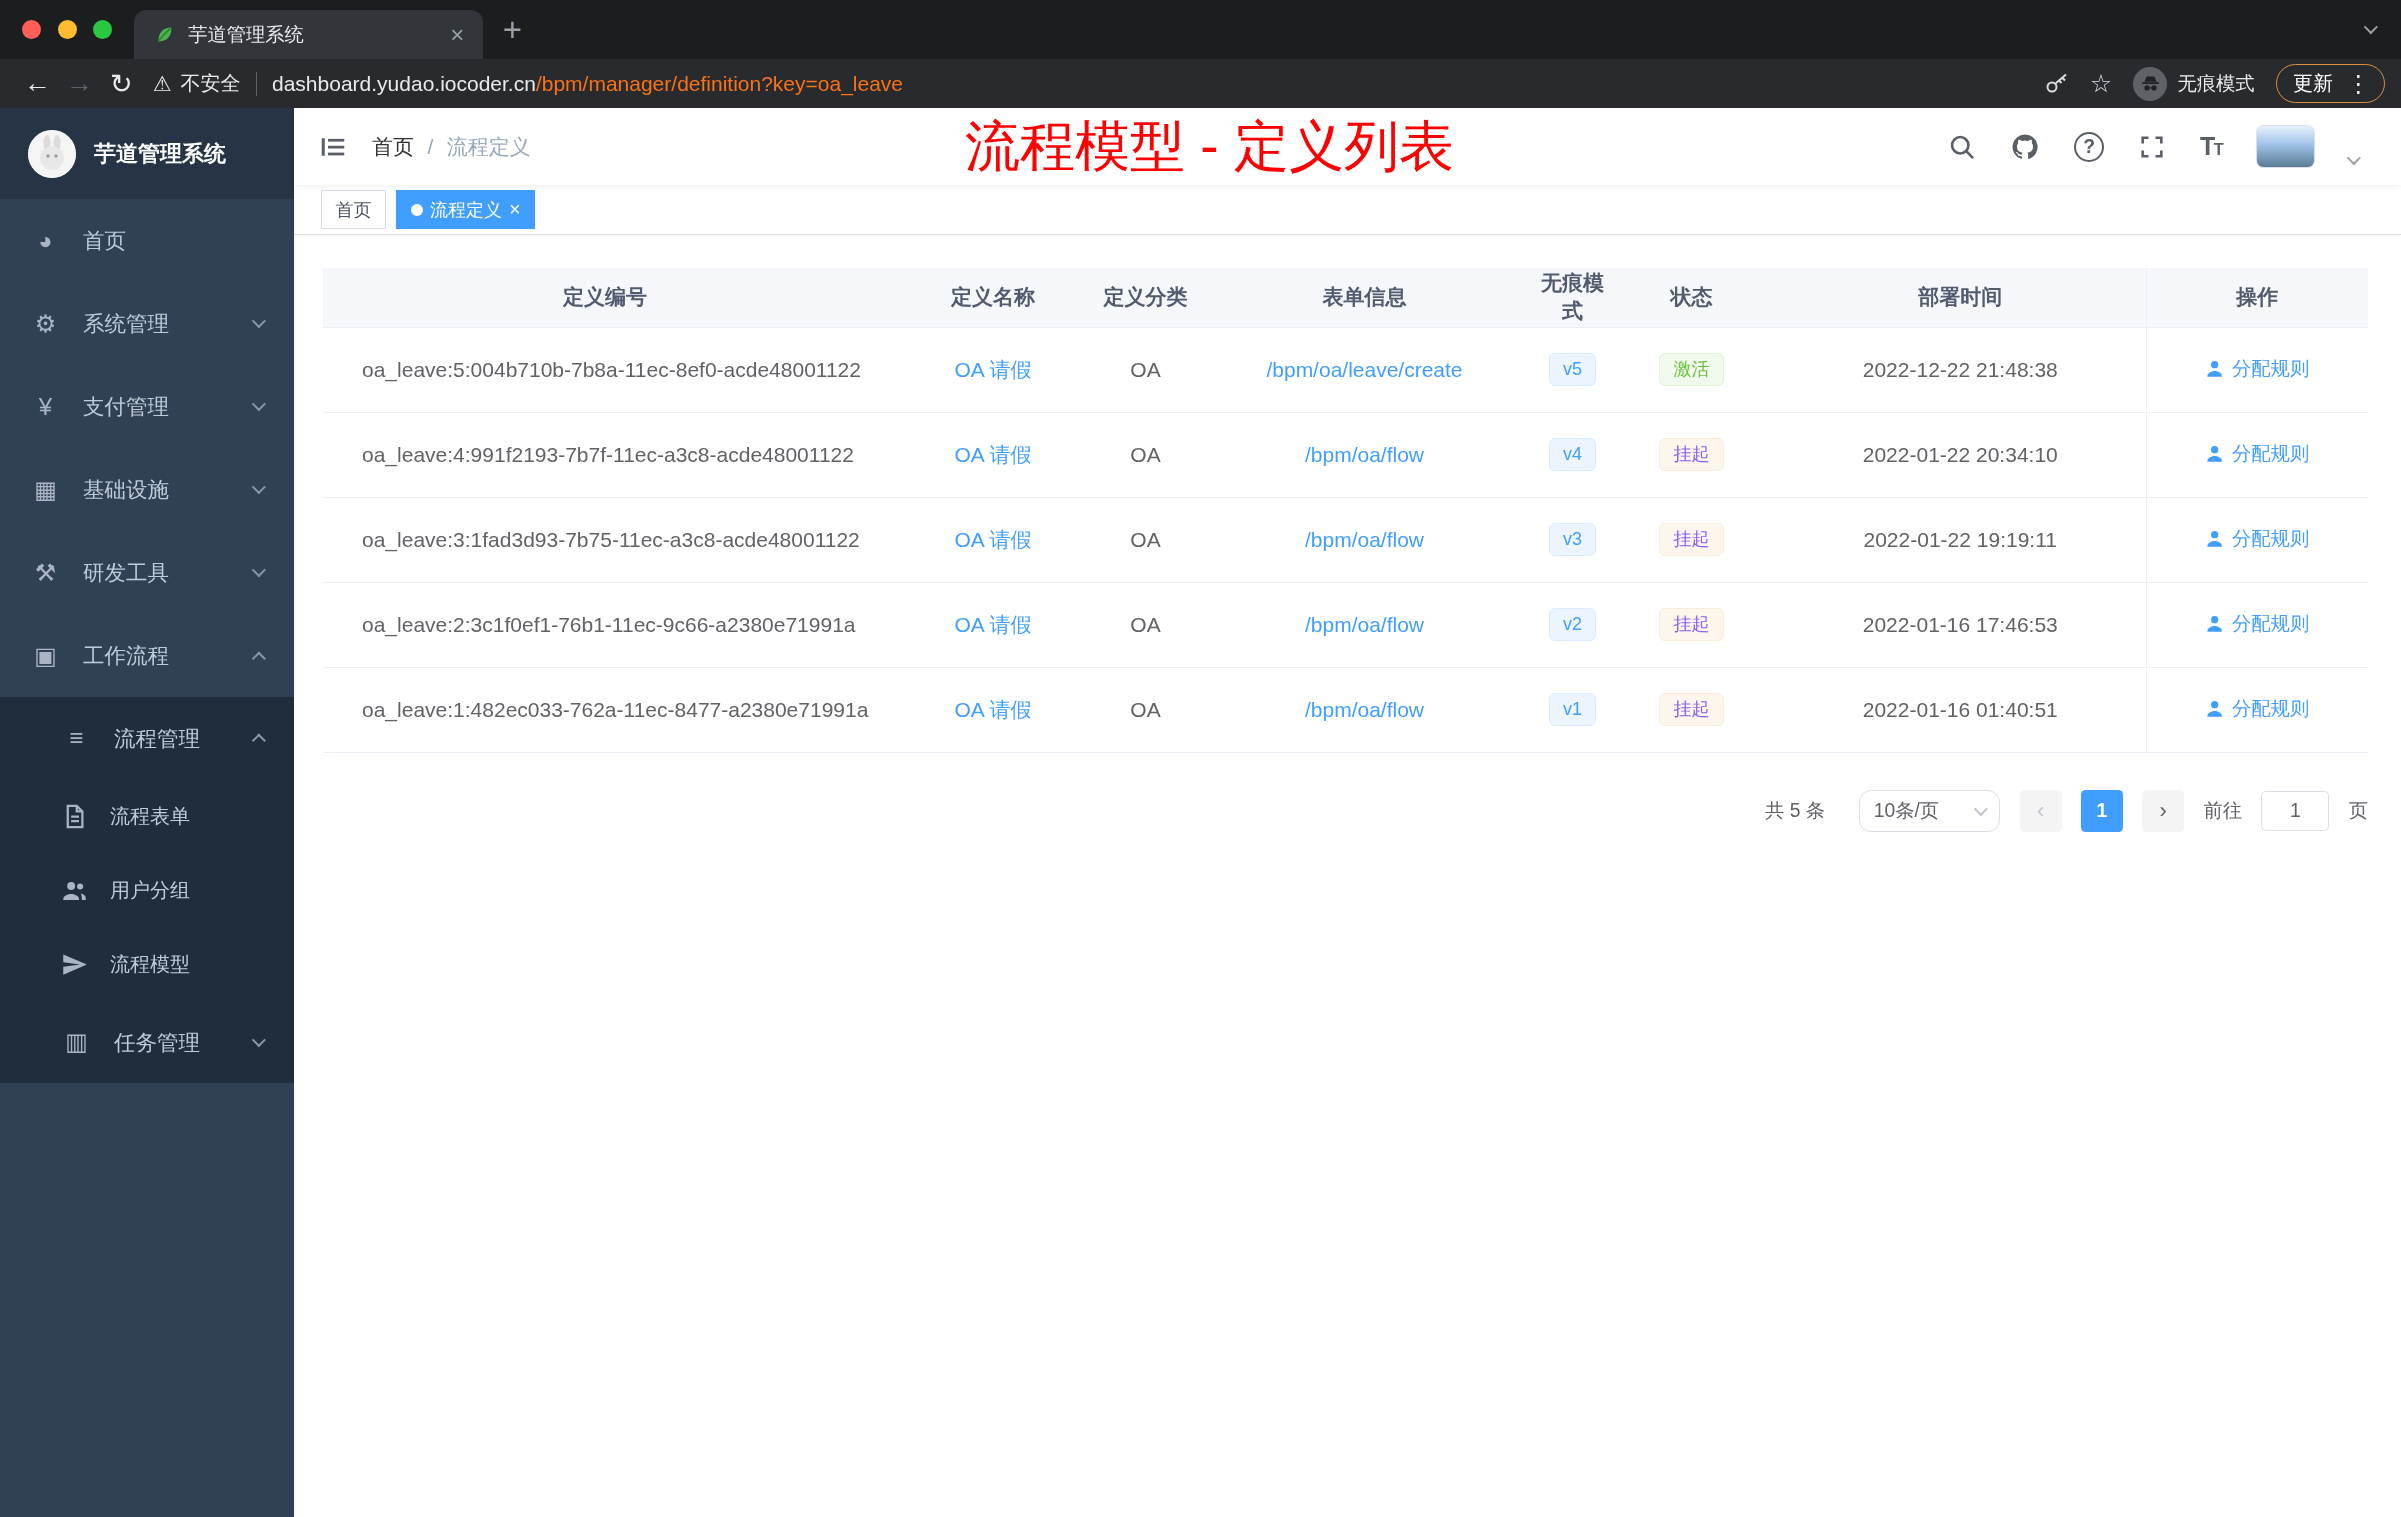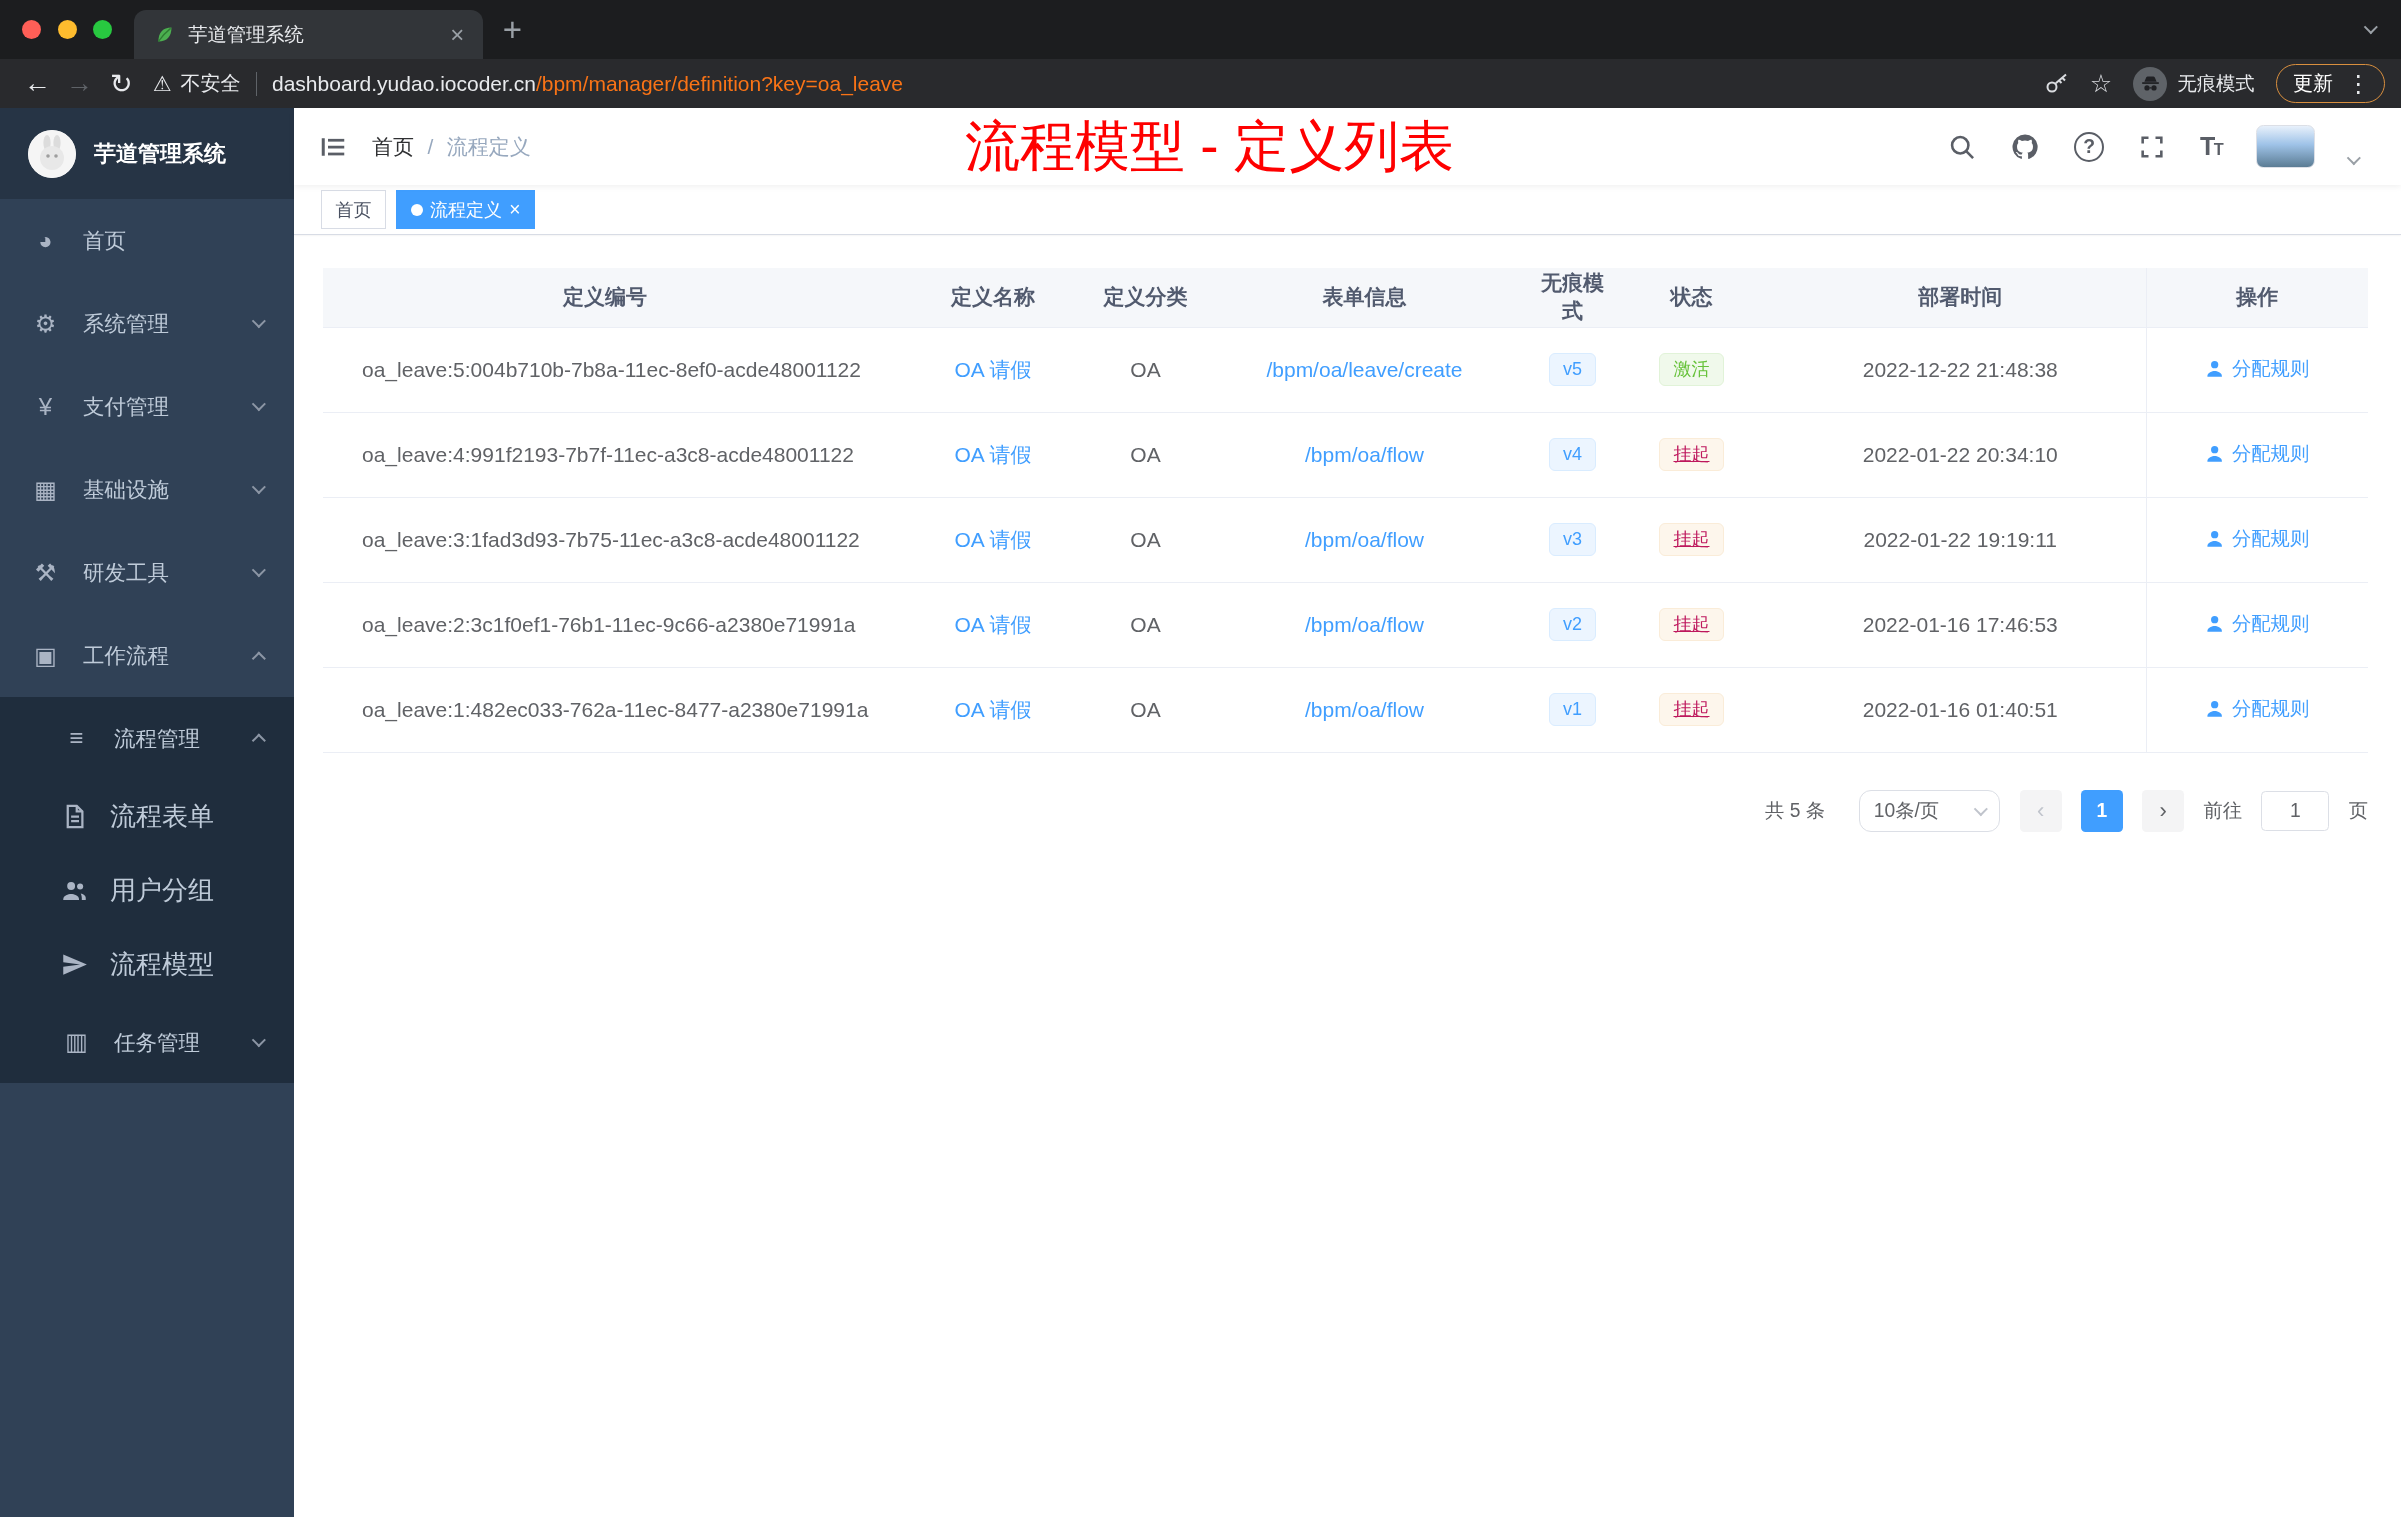--- a/index.html
+++ b/index.html
@@ -48,21 +48,21 @@
   .logo-avatar { width:48px; height:48px; border-radius:50%; background:#f2f2f2; overflow:hidden; flex-shrink:0;
                  display:flex; align-items:center; justify-content:center; }
   .side-title { color:#fff; font-size:22px; font-weight:700; white-space:nowrap; }
   .menu-item { height:83px; display:flex; align-items:center; padding:0 30px; font-size:21.5px; gap:22px; cursor:pointer; white-space:nowrap; }
   .menu-item .mi { width:31px; text-align:center; font-size:24px; color:#aab4c4; flex-shrink:0; }
   .chev { display:inline-block; width:9.7px; height:9.7px; border-right:2.2px solid #8c96a5; border-bottom:2.2px solid #8c96a5;
           transform:rotate(45deg); margin-left:auto; margin-top:-4.5px; }
   .chev.up { transform:rotate(-135deg); margin-top:6px; }
   .submenu { background:#1f2d3d; }
   .submenu .menu-item { padding-left:61px; height:82px; }
-  .submenu .child { height:74px; font-size:26px; }
+  .submenu .child { height:74px; font-size:20px; }
   .mi-svg { width:27px; height:27px; color:#aab4c4; flex-shrink:0; }
 
   
   .main { flex:1; display:flex; flex-direction:column; background:#fff; min-width:0; }
   .navbar { height:77px; background:#fff; display:flex; align-items:center; position:relative;
             box-shadow:0 1.5px 6px rgba(0,0,0,.06); z-index:3; }
   .hamburger { padding:0 24px; display:flex; align-items:center; height:100%; color:#5a5e66; }
   .crumb { display:flex; align-items:center; font-size:21px; gap:13.4px; white-space:nowrap; }
   .crumb .home { color:#303133; font-weight:500; }
   .crumb .sep, .crumb .cur { color:#97a8be; }
@@ -92,21 +92,21 @@
   .content { padding:33px 30px 0 29px; background:#fff; flex:1; }
   table.grid { width:2045px; border-collapse:collapse; table-layout:fixed; font-size:21px; color:#606266; }
   .grid thead th { background:#f5f7fa; color:#515a6e; font-weight:700; height:59px; text-align:center;
                    border-bottom:0.7px solid #ebeef5; font-size:21px; }
   .grid td { height:85px; text-align:center; border-bottom:0.7px solid #ebeef5; overflow:hidden; white-space:nowrap; }
   .grid td.idcell { text-align:left; padding-left:39px; }
   a.blue { color:#409eff; text-decoration:none; cursor:pointer; }
   .badge { display:inline-block; padding:5.2px 13.4px; border-radius:6px; font-size:18px; line-height:1.2; }
   .badge.ver { background:#ecf5ff; color:#409eff; border:0.7px solid #d9ecff; }
   .badge.ok { background:#f0f9eb; color:#67c23a; border:0.7px solid #e1f3d8; }
-  .badge.warn { background:#fdf6ec; color:#be185d; border:0.7px solid #faecd8;text-decoration:underline; }
+  .badge.warn { background:#fdf6ec; color:#8b5cf6; border:0.7px solid #faecd8; }
   .action-col { border-left:0.7px solid #ebeef5; }
   .action-link { color:#409eff; font-size:19.3px; display:inline-flex; align-items:center; gap:7.4px; cursor:pointer; }
   .pp { width:19.3px; height:19.3px; }
 
   
   .pager { width:2045px; margin-top:37px; display:flex; justify-content:flex-end; align-items:center; gap:19.3px;
            font-size:19.3px; color:#606266; }
   .pg-total { margin-right:15px; }
   .page-select { width:141px; height:42px; border:0.7px solid #dcdfe6; border-radius:12px; display:flex;
                  align-items:center; justify-content:space-between; padding:0 13.4px; color:#606266; cursor:pointer; }

